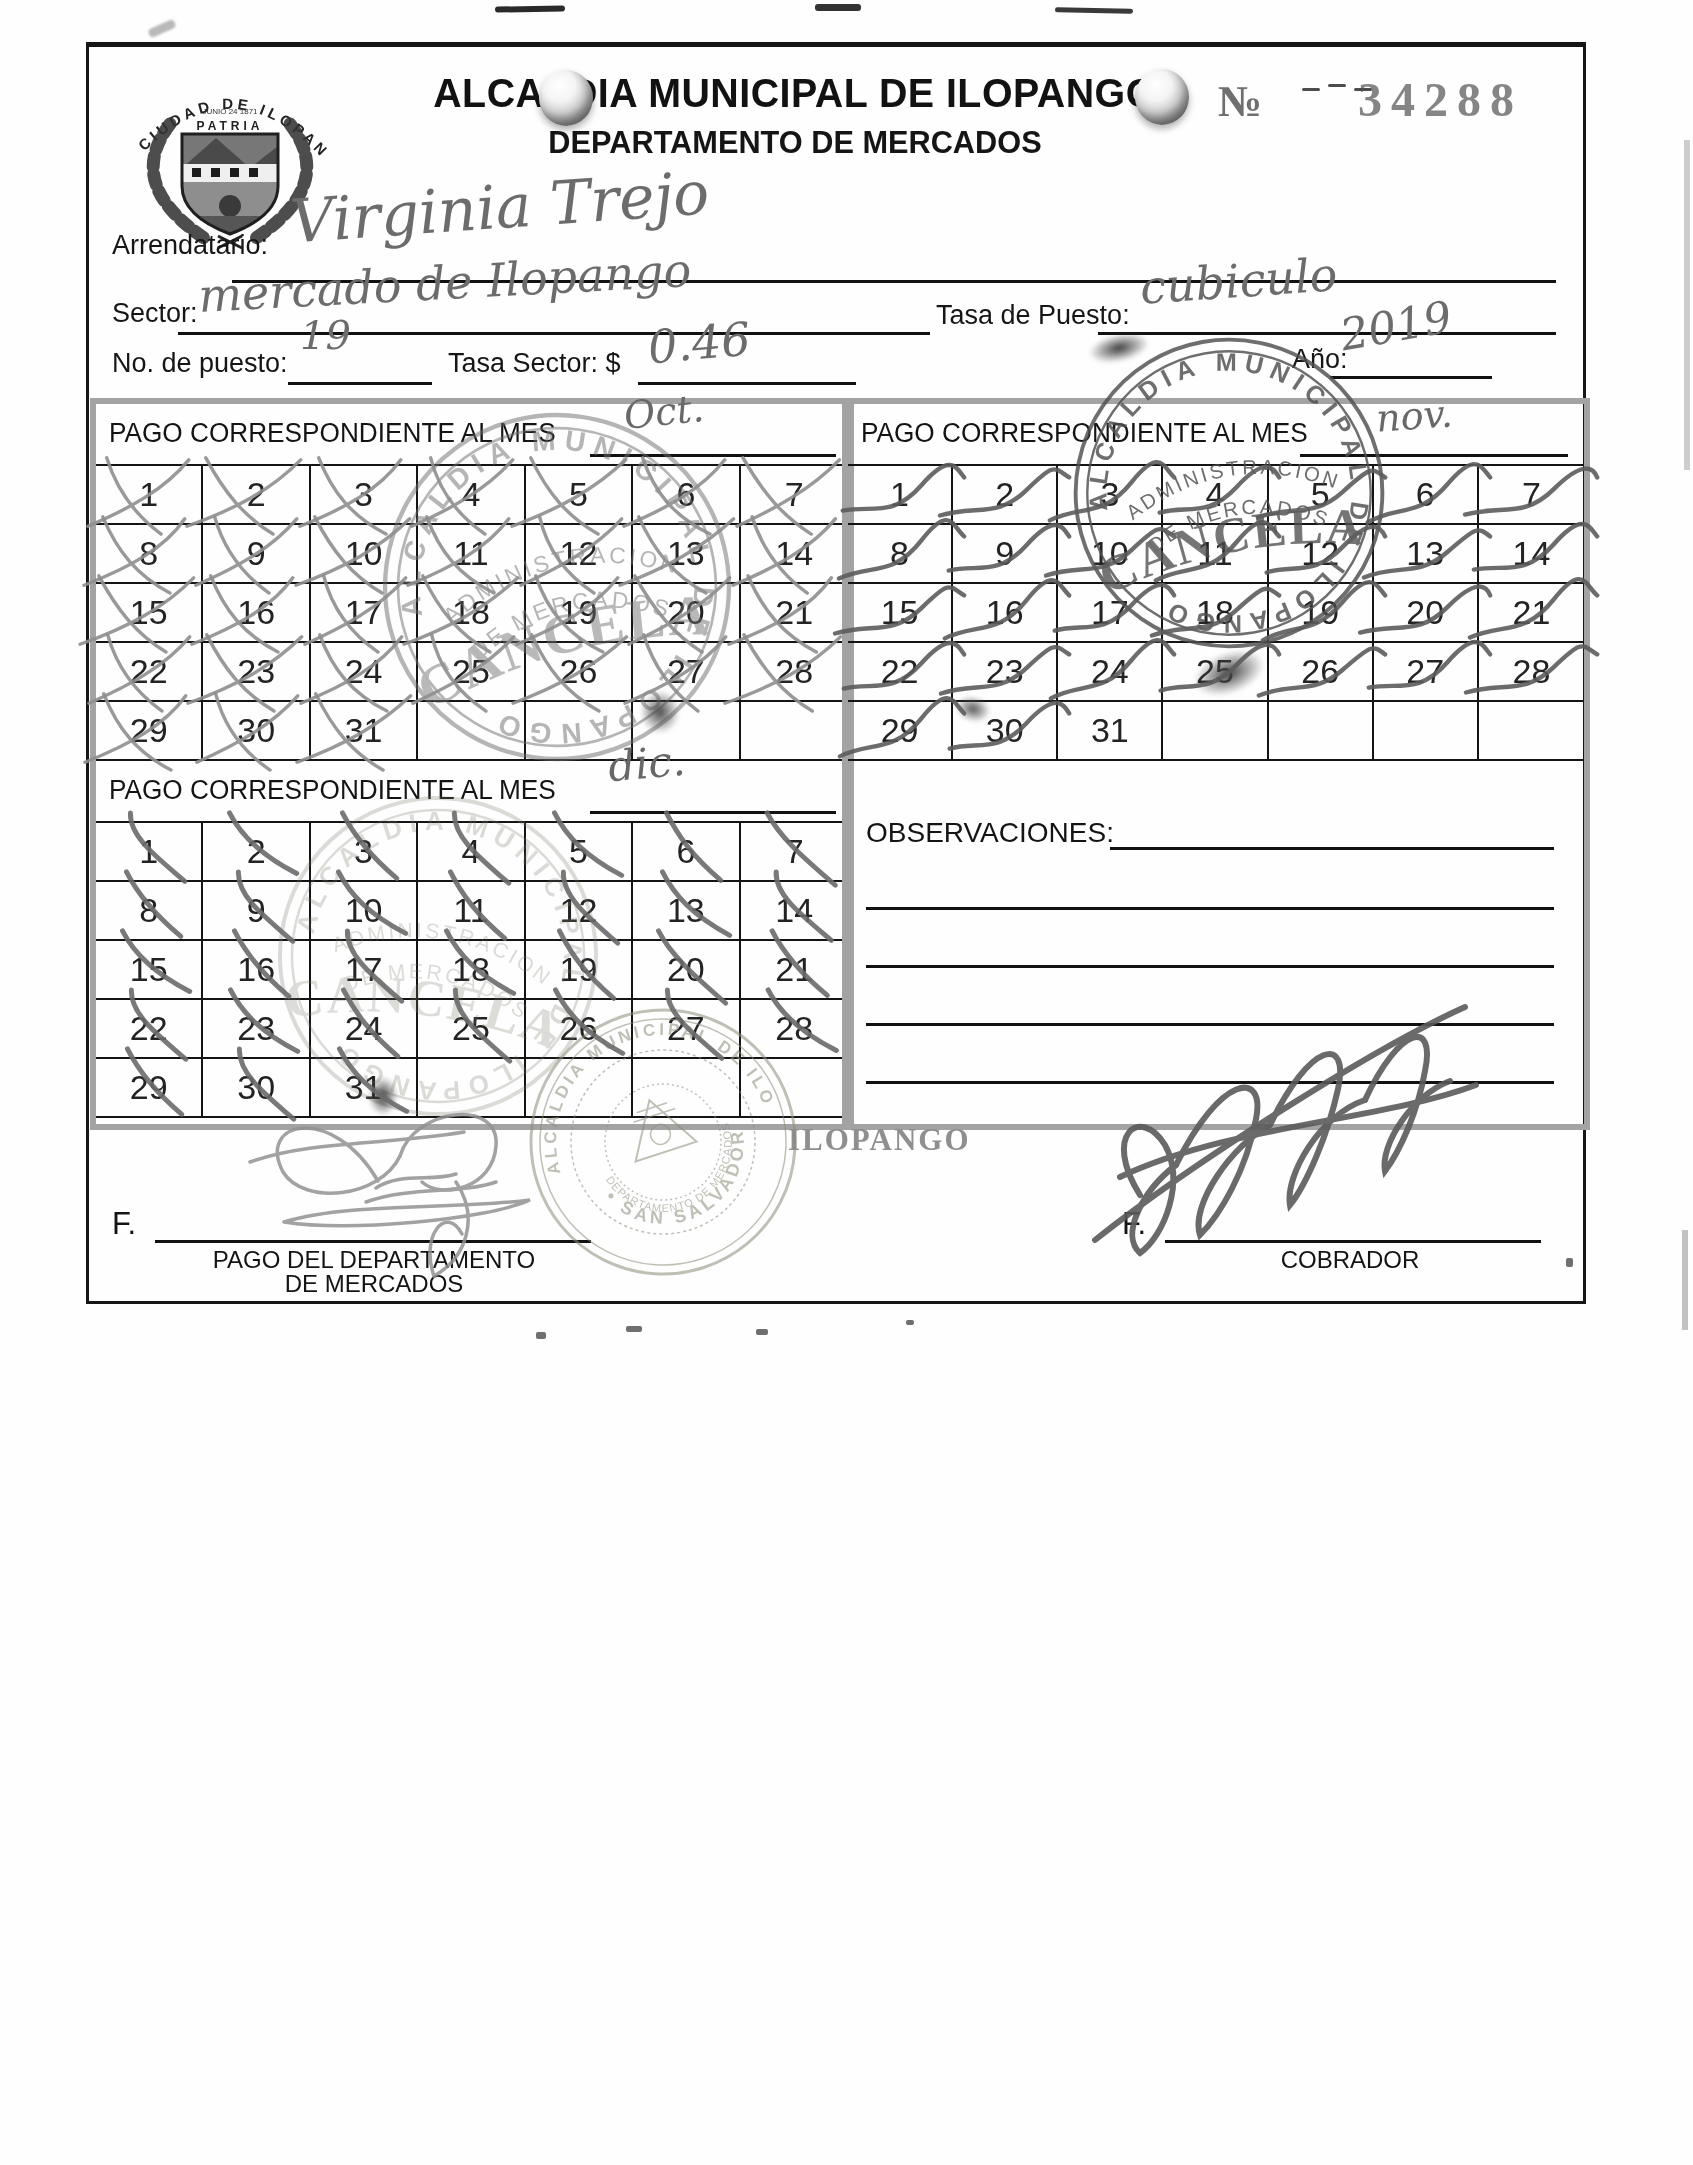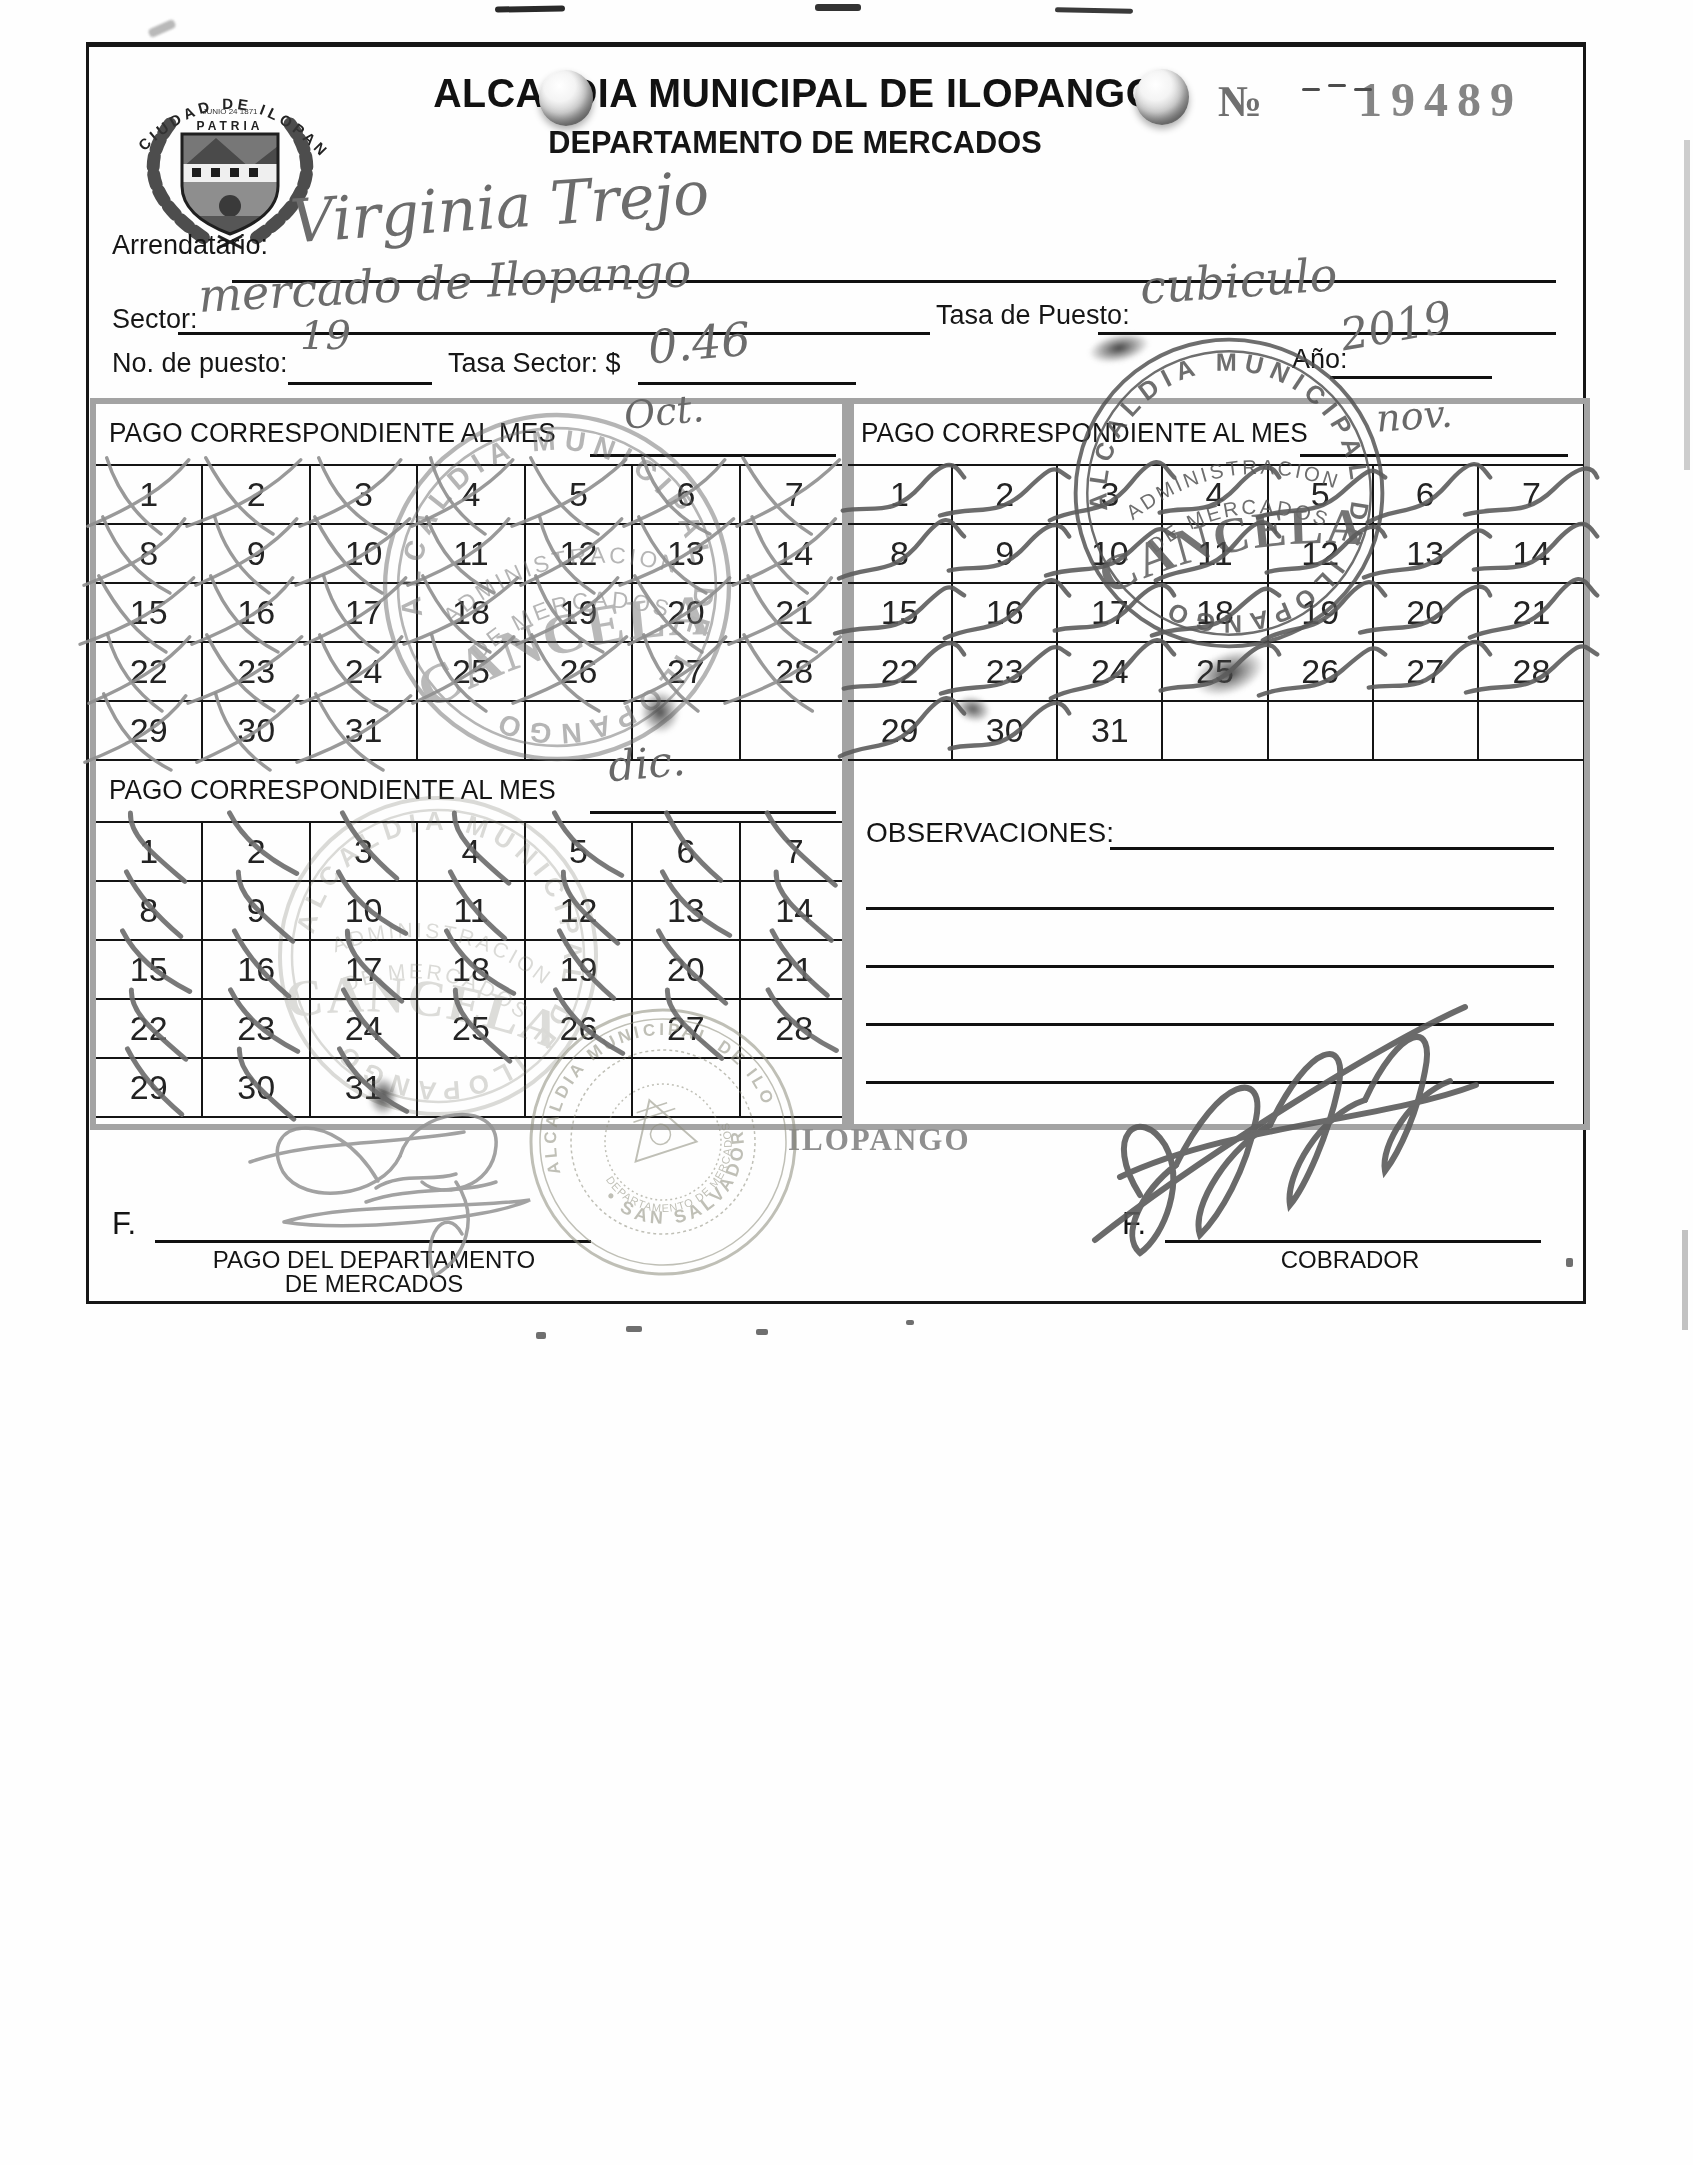--- a/index.html
+++ b/index.html
@@ -103,32 +103,32 @@
       <rect x="70" y="126" width="96" height="52" fill="#8e8e8e"></rect>
       <circle cx="118" cy="150" r="11" fill="#3a3a3a"></circle>
       <rect x="70" y="160" width="96" height="18" fill="#565656"></rect>
     </g>
     <path d="M70,78 h96 v52 q0,30 -48,48 q-48,-18 -48,-48 z" fill="none" stroke="#1f1f1f" stroke-width="3"></path>
     <path d="M106,180 l24,12 m0,-12 l-24,12" stroke="#222" stroke-width="3" fill="none"></path>
   </svg></div>
   <div class="title1">ALCALDIA MUNICIPAL DE ILOPANGO</div>
   <div class="title2">DEPARTAMENTO DE MERCADOS</div>
   <span class="no-label">№</span>
-  <span class="no-value">19489</span>
+  <span class="no-value">34288</span>
   <div class="dash" style="left:1302px;top:88px;width:18px;"></div>
   <div class="dash" style="left:1328px;top:84px;width:18px;"></div>
   <div class="dash" style="left:1354px;top:88px;width:18px;"></div>
   <div class="punch" style="left:539px;top:70px;"></div>
   <div class="punch" style="left:1135px;top:69px;"></div>
 
   <span class="flabel" style="left:112px;top:230px;">Arrendatario:</span>
   <div class="line" style="left:232px;top:280px;width:1324px;"></div>
   <span class="hw" style="left:290px;top:172px;font-size:60px;transform:rotate(-4deg);">Virginia Trejo</span>
 
-  <span class="flabel" style="left:112px;top:298px;margin-top:6px;">Sector:</span>
+  <span class="flabel" style="left:112px;top:298px;">Sector:</span>
   <div class="line" style="left:178px;top:332px;width:752px;"></div>
   <span class="hw" style="left:198px;top:256px;font-size:46px;transform:rotate(-3deg);">mercado de Ilopango</span>
   <span class="flabel" style="left:936px;top:300px;">Tasa de Puesto:</span>
   <div class="line" style="left:1098px;top:332px;width:458px;"></div>
   <span class="hw" style="left:1140px;top:254px;font-size:46px;transform:rotate(-4deg);">cubiculo</span>
 
   <span class="flabel" style="left:112px;top:348px;">No. de puesto:</span>
   <div class="line" style="left:288px;top:382px;width:144px;"></div>
   <span class="hw" style="left:300px;top:312px;font-size:40px;">19</span>
   <span class="flabel" style="left:448px;top:348px;">Tasa Sector: $</span>

